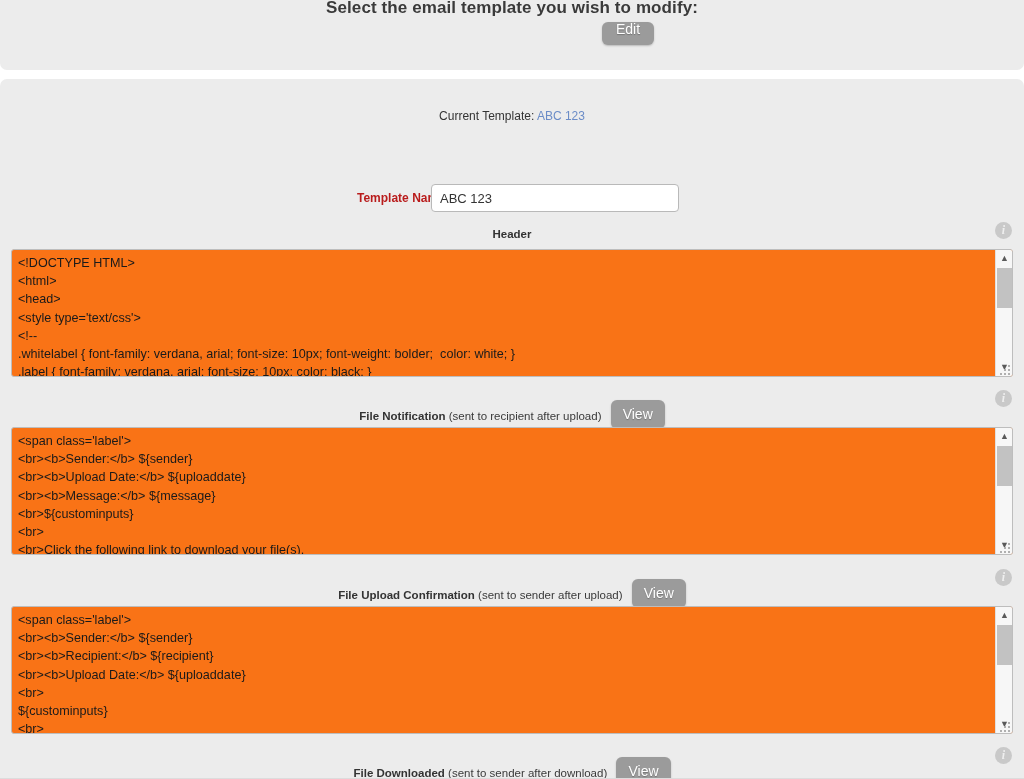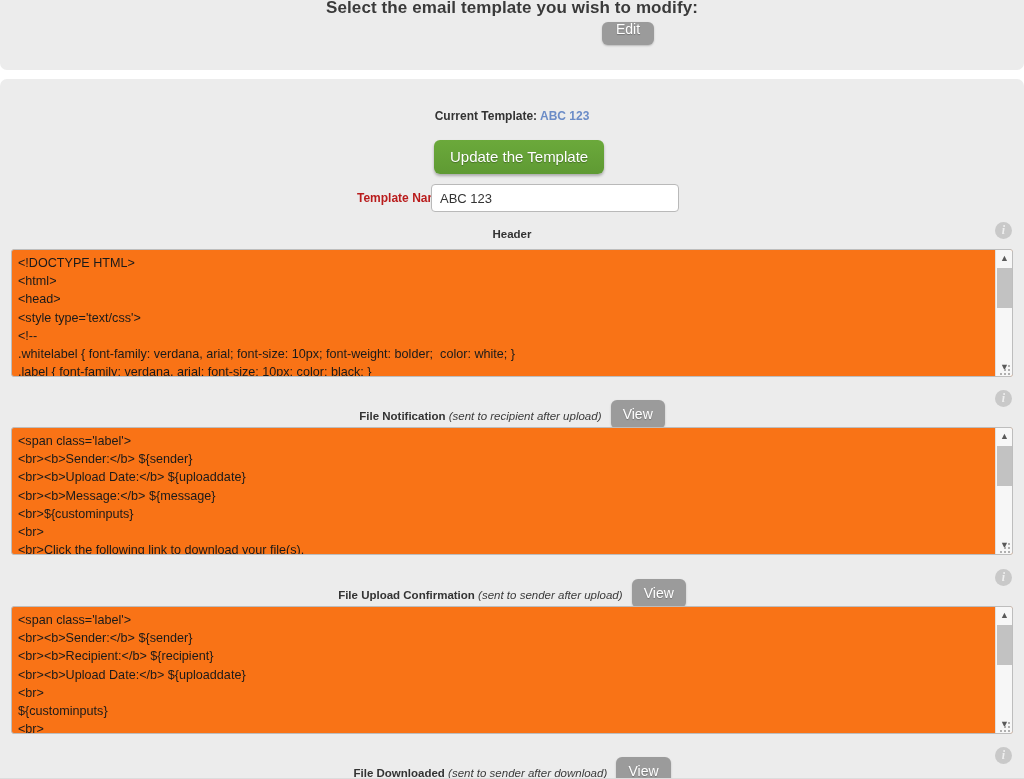--- a/index.html
+++ b/index.html
@@ -87,21 +87,21 @@
   }
 
   
   .current-template {
     position: absolute;
     top: 109px;
     left: 0;
     width: 1024px;
     text-align: center;
     font-size: 12px;
-    font-weight: bold;
+    font-weight: normal;
     color: #333333;
   }
   .current-template .ct-name {
     color: #6b8cc7;
   }
 
   .btn-green {
     position: absolute;
     top: 140px;
     left: 434px;
@@ -147,21 +147,21 @@
   .section-caption {
     position: absolute;
     left: 0;
     width: 1024px;
     text-align: center;
     font-size: 11.5px;
     color: #333333;
     white-space: nowrap;
   }
   .section-caption .cap-strong { font-weight: bold; }
-  .section-caption .cap-note { font-weight: normal; color: #3a3a3a; font-style: italic; }
+  .section-caption .cap-note { font-weight: normal; color: #3a3a3a; }
   .caption-inline {
     display: inline-block;
     vertical-align: middle;
   }
   .caption-btn {
     vertical-align: middle;
     margin-left: 6px;
     position: relative;
     top: -1px;
   }
@@ -273,21 +273,20 @@
     <button class="btn-grey edit-btn">Edit</button>
   </div>
 
   <div class="panel panel-main"></div>
 
   <div class="current-template">
     <span>Current Template:</span>
     <span class="ct-name">ABC 123</span>
   </div>
 
-  <button class="btn-green">Update the Template</button>
 
   <div class="name-label">Template Name</div>
   <input class="name-input" type="text" value="ABC 123" style="">
 
   <div class="section-caption" style="top:227px;">
     <span class="caption-inline cap-strong">Header</span>
   </div>
   <div class="info-icon" style="top:222px;">i</div>
 
   <div class="ta-wrap" style="top:249px; height:128px;">

